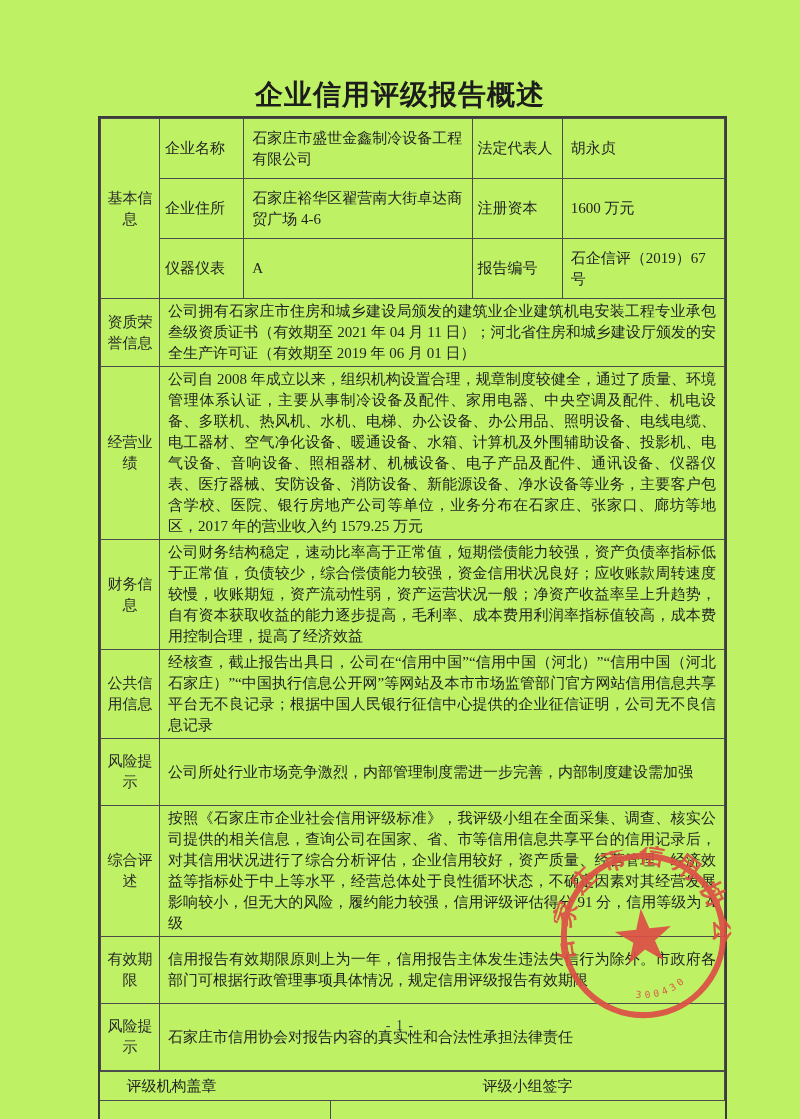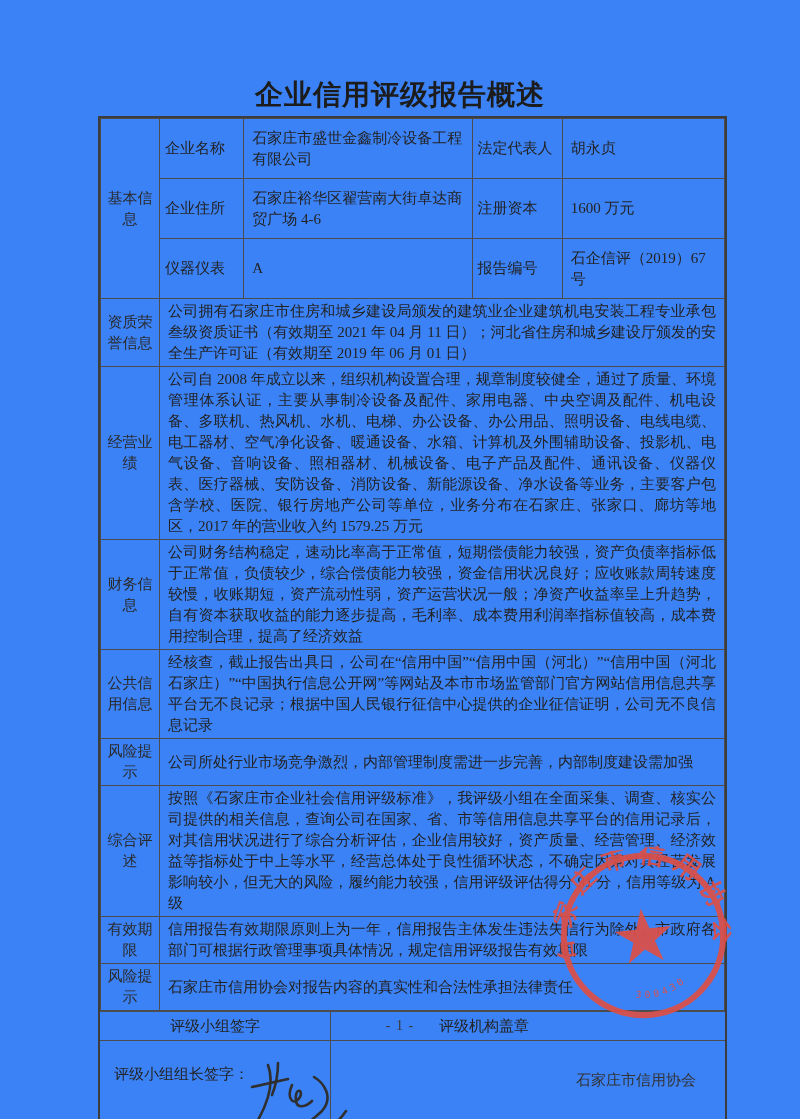--- a/index.html
+++ b/index.html
@@ -1,39 +1,39 @@
 <!DOCTYPE html>
 <html><head>
 <meta charset="utf-8">
 <style>
   html,body{margin:0;padding:0;background:#e9e9e9;}
   .page{
     position:relative;width:800px;height:1119px;margin:0 auto;
-    background:#3b82f6;overflow:hidden;
+    background:#bef264;overflow:hidden;
     font-family:"Liberation Serif","DejaVu Serif",serif;
     color:#232323;
   }
   .title{
     position:absolute;top:76px;left:0;width:100%;
     text-align:center;font-size:28px;font-weight:700;
     letter-spacing:1px;color:#1c1c1c;
   }
   .frame{
     position:absolute;left:98px;top:116px;width:625px;
     border:2px solid #3c3c3c;
   }
   table.doc{
     border-collapse:collapse;table-layout:fixed;width:100%;
   }
   table.doc td{
     border:1px solid #4c4c4c;
     font-size:15px;line-height:21px;vertical-align:middle;
     overflow:hidden;
   }
-  td.rowhdr{text-align:center;padding:2px 6px;color:#2a2a2a;}
+  td.rowhdr{text-align:center;padding:12px 6px;color:#2a2a2a;}
   td.lbl{text-align:left;padding:19px 5px;}
   td.val{text-align:left;padding:2px 8px;}
   td.txt{text-align:justify;padding:2px 8px;}
   
   .sig{
     display:grid;grid-template-columns:231px 1fr;
     border-top:1px solid #4c4c4c;
   }
   .sig-cell{position:relative;font-size:15px;}
   .sig-h{
@@ -128,22 +128,22 @@
           <td class="txt" colspan="4">信用报告有效期限原则上为一年，信用报告主体发生违法失信行为除外。市政府各部门可根据行政管理事项具体情况，规定信用评级报告有效期限</td>
         </tr>
         <tr style="height:44px">
           <td class="rowhdr">风险提示</td>
           <td class="txt" colspan="4">石家庄市信用协会对报告内容的真实性和合法性承担法律责任</td>
         </tr>
       </tbody>
     </table>
 
     <div class="sig">
+      <div class="sig-cell sig-h right">评级机构盖章</div>
       <div class="sig-cell sig-h left">评级小组签字</div>
-      <div class="sig-cell sig-h right">评级机构盖章</div>
 
       <div class="sig-cell sig-b left">
         <span class="leader-label">评级小组组长签字：</span>
         <svg class="handsign" width="108" height="86" viewBox="0 0 108 86">
           <g fill="none" stroke="#2f2f2f" stroke-width="2.6" stroke-linecap="round">
             <path d="M20 8 C 26 24, 22 44, 6 70"></path>
             <path d="M4 30 L 40 22"></path>
             <path d="M30 6 C 30 16, 28 28, 24 38"></path>
             <path d="M44 28 C 38 42, 46 50, 52 40 C 56 32, 46 30, 48 44 C 49 52, 58 50, 64 44"></path>
             <path d="M66 20 C 76 26, 86 40, 74 54 C 64 64, 50 70, 64 74 C 76 77, 90 66, 98 54"></path>

